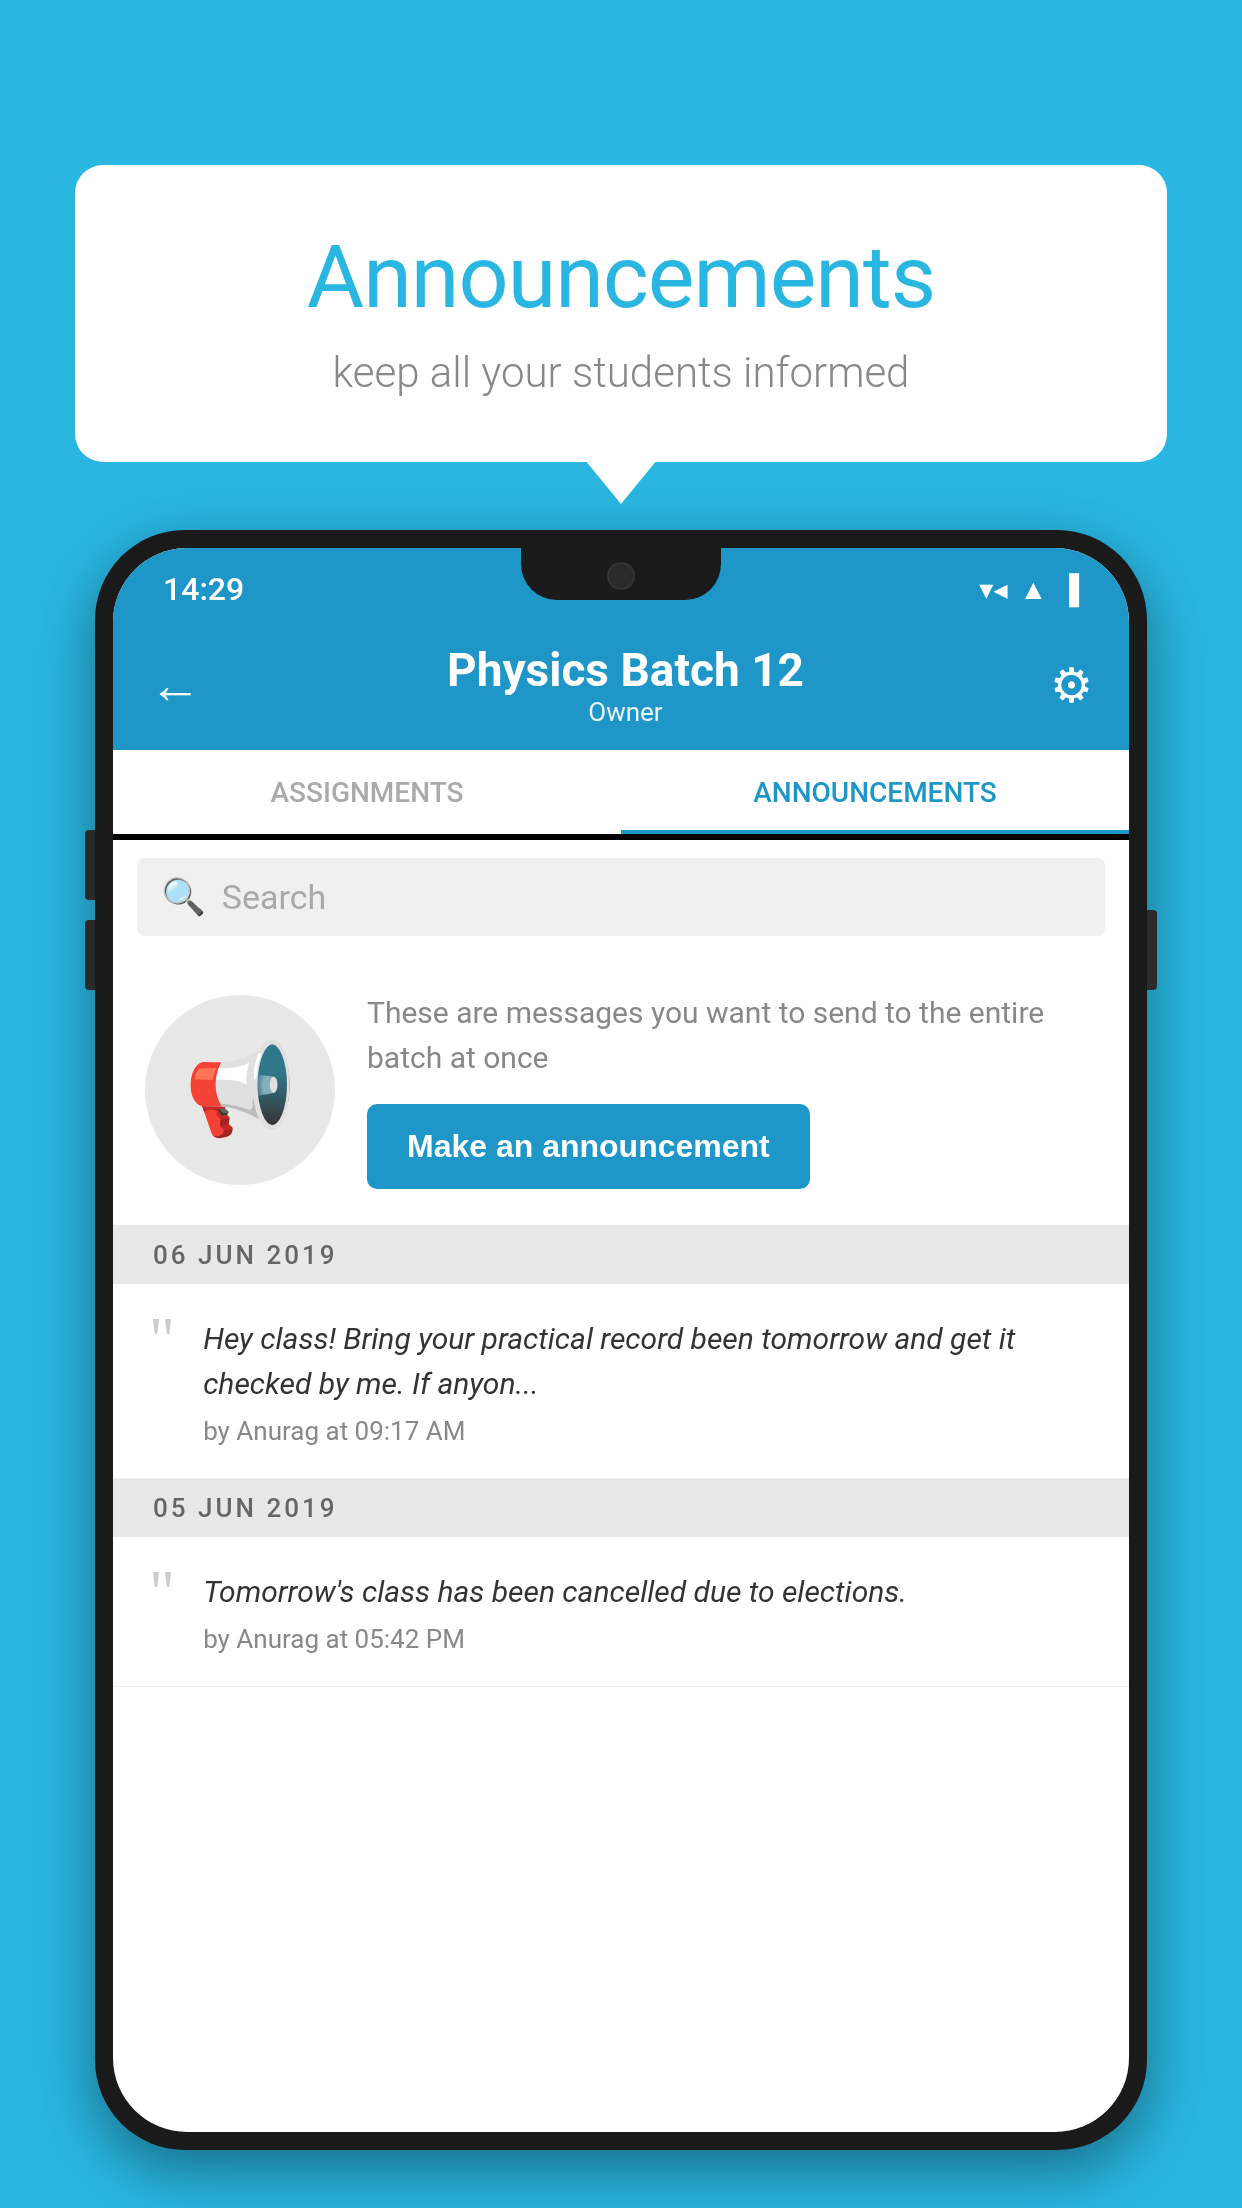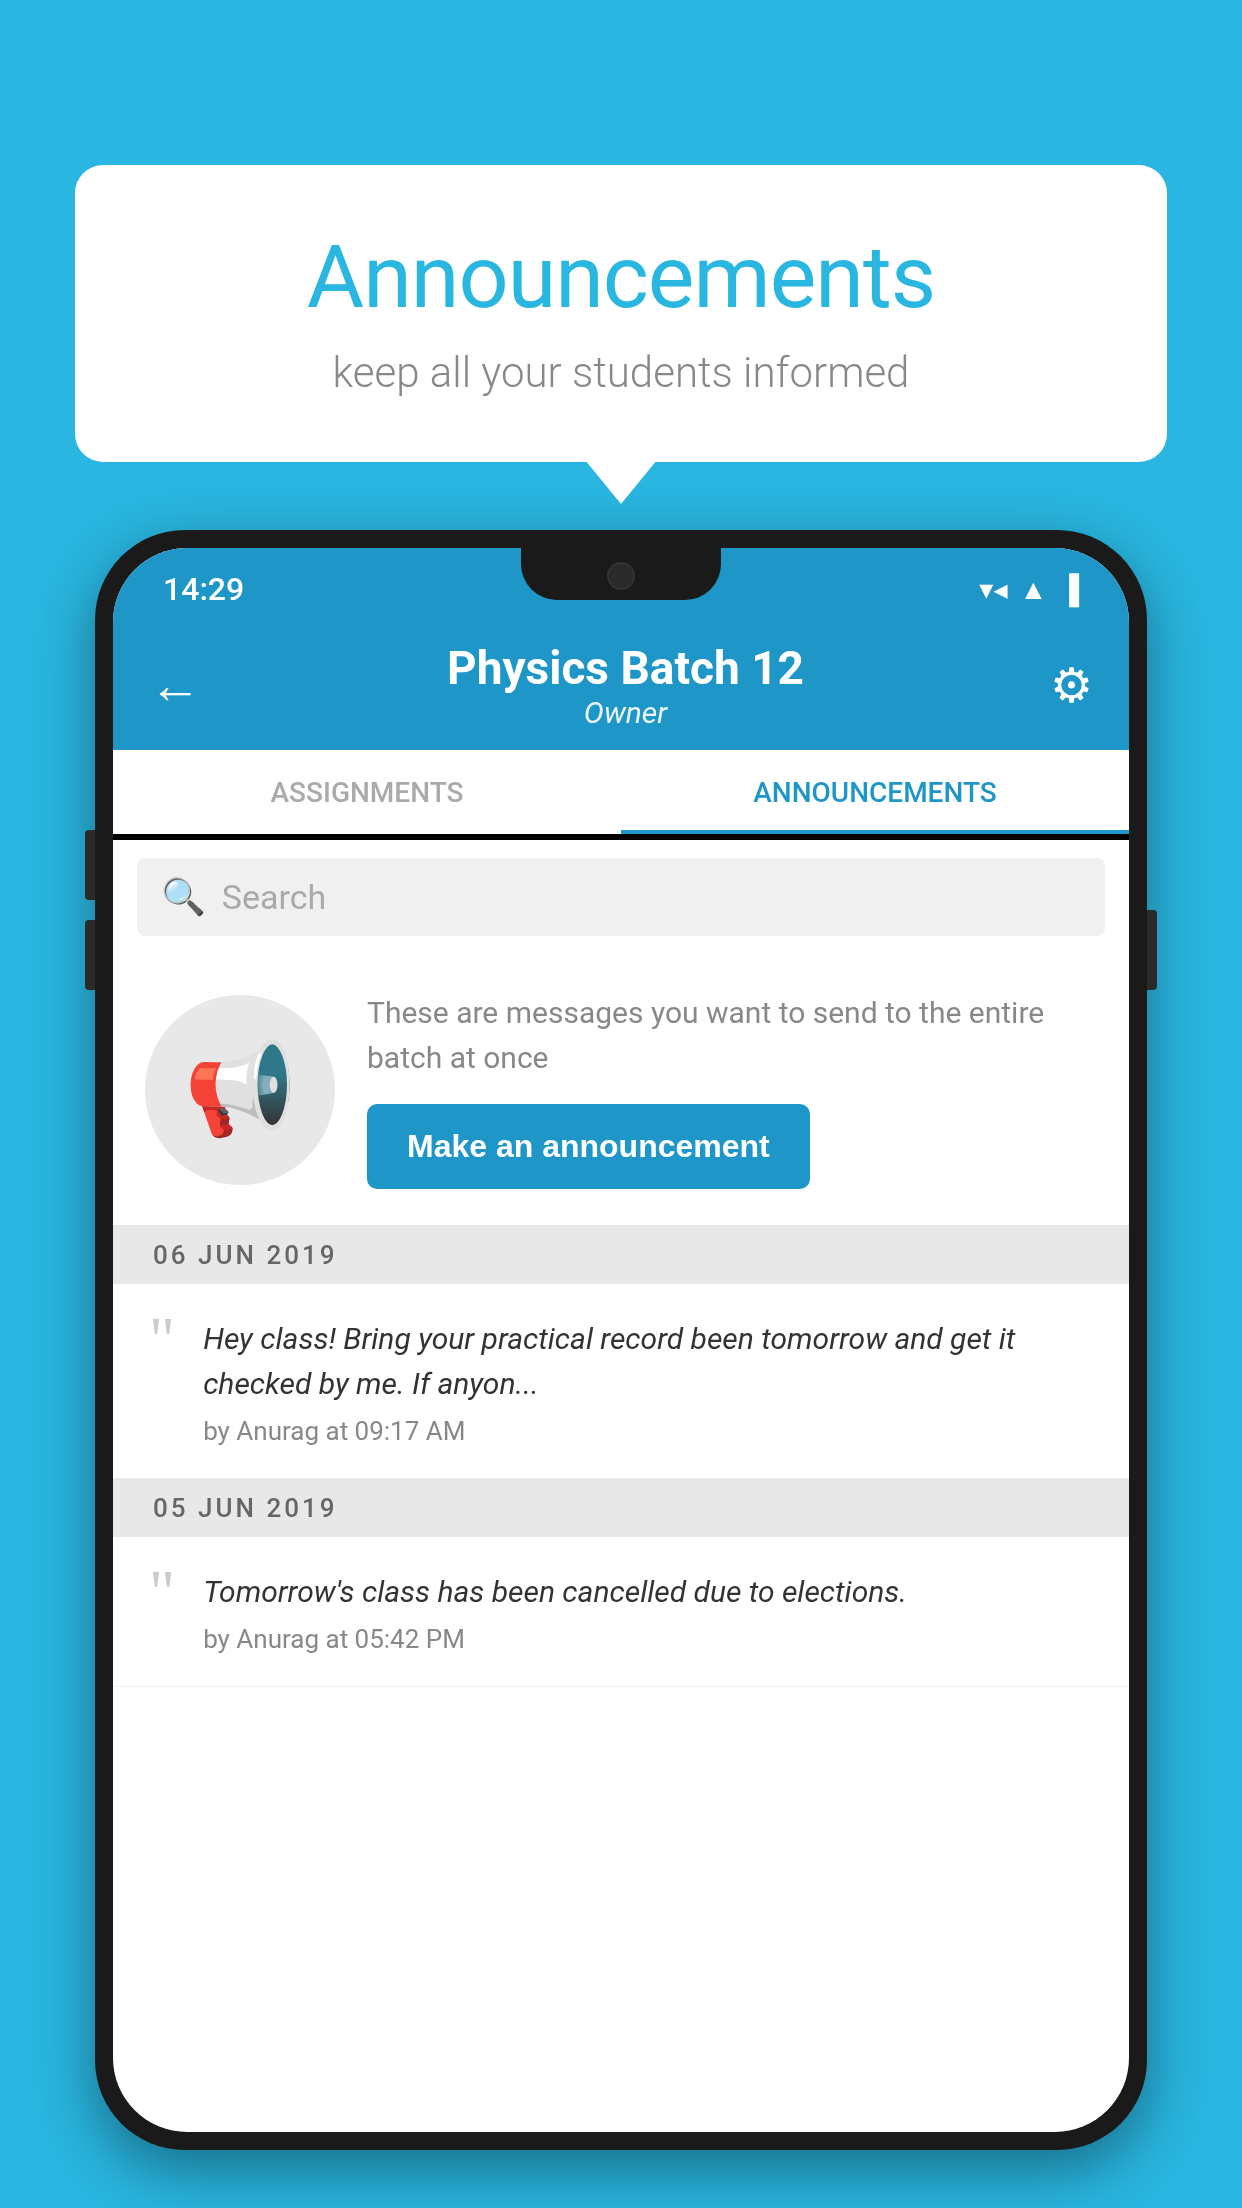--- a/index.html
+++ b/index.html
@@ -161,23 +161,22 @@
     }
 
     .app-bar-title {
       color: white;
       font-size: 46px;
       font-weight: 700;
     }
 
     .app-bar-subtitle {
       color: rgba(255,255,255,0.9);
-      font-size: 30px;
+      font-size: 26px;
       font-weight: 400;
-      font-style: italic;
     }
 
     .gear-icon {
       color: white;
       font-size: 48px;
       cursor: pointer;
     }
 
     
     .tab-bar {

